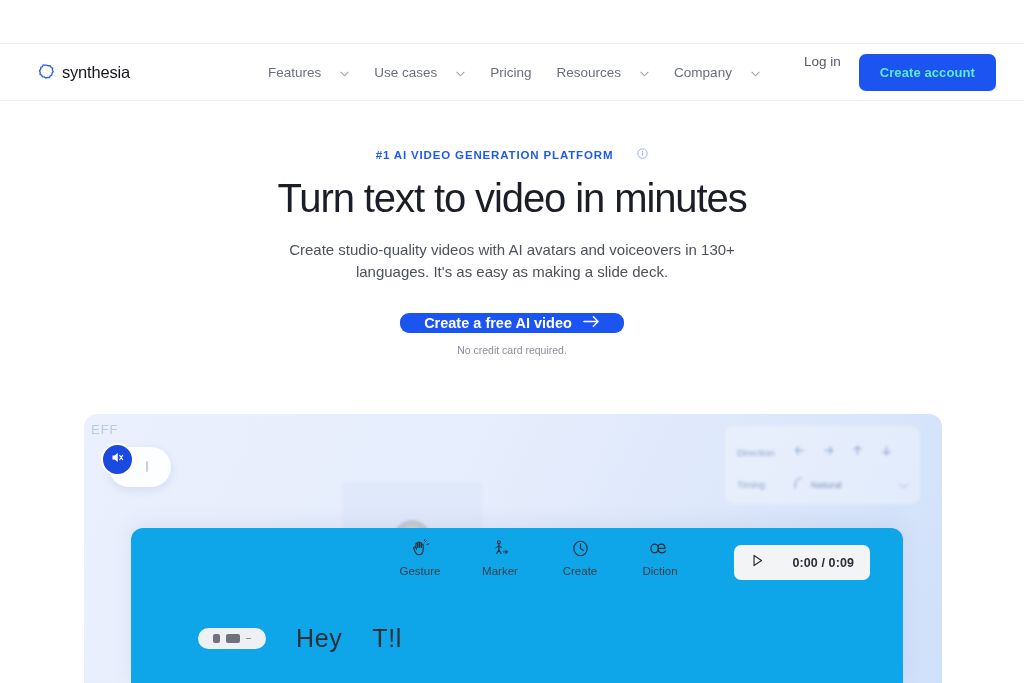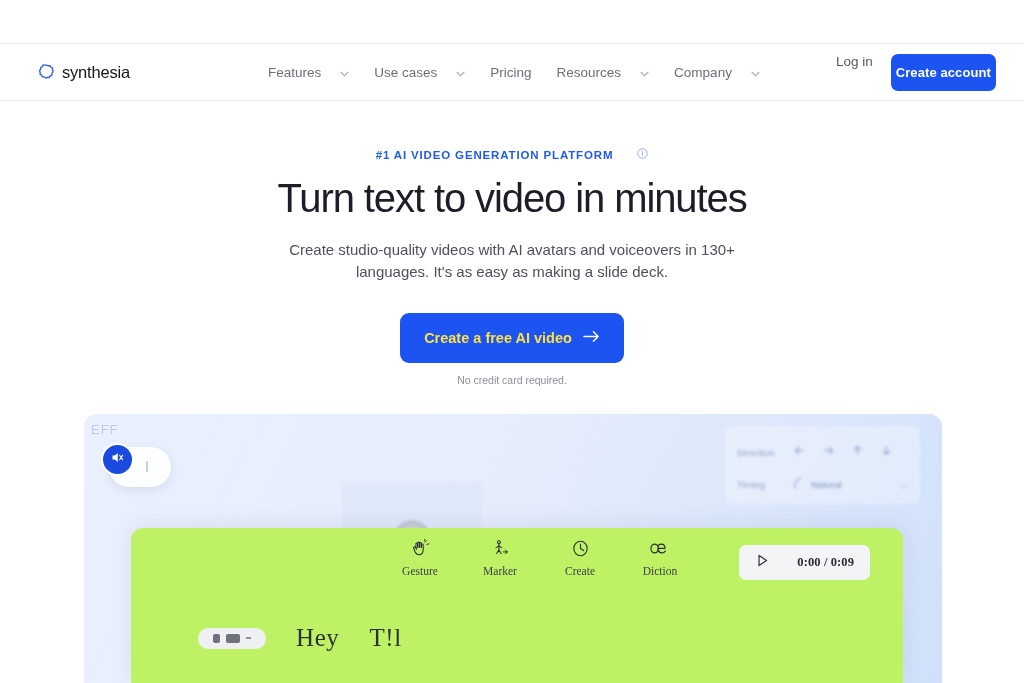--- a/index.html
+++ b/index.html
@@ -83,27 +83,27 @@
     display: flex;
     gap: 18px;
   }
   .login-link {
     font-size: 13.5px;
     color: #55596a;
     cursor: pointer;
   }
   .btn-create-account {
     background: #1b54f0;
-    color: #ffffff;
+    color: #5eead4;
     font-size: 13px;
     font-weight: 700;
     letter-spacing: 0.1px;
     border: none;
     border-radius: 7px;
-    padding: 11px 5px;
+    padding: 11px 21px;
     cursor: pointer;
     font-family: "Liberation Sans", sans-serif;
   }
 
   
   .hero {
     position: absolute;
     top: 101px; left: 0;
     width: 1024px;
     text-align: center;
@@ -139,26 +139,26 @@
     line-height: 1.48;
     color: #4d515e;
   }
 
   .cta-wrap { margin-top: 29px; }
   .btn-cta {
     display: inline-flex;
     align-items: center;
     gap: 11px;
     background: #1b54f0;
-    color: #fde047;
+    color: #ffffff;
     font-size: 14.5px;
     font-weight: 700;
     border: none;
     border-radius: 9px;
-    padding: 17px 24px;
+    padding: 2px 24px;
     cursor: pointer;
     font-family: "Liberation Sans", sans-serif;
   }
   .arrow-icon { display: block; }
 
   .no-card {
     margin-top: 11px;
     font-size: 10.5px;
     color: #8b8f9b;
   }
@@ -304,25 +304,24 @@
     color: #9fb0cf;
   }
 
   
   .editor-card {
     position: absolute;
     top: 528px;
     left: 131px;
     width: 772px;
     height: 155px;
-    background: #bef264;
+    background: #0ea5e9;
     border-radius: 12px 12px 0 0;
     box-shadow: 0 -4px 22px rgba(35,55,100,0.08);
     overflow: hidden;
-    font-family: Liberation Serif, serif;
   }
 
   .tool-row {
     position: absolute;
     top: 10px;
     left: 262px;
     display: flex;
     gap: 26px;
   }
   .tool {

